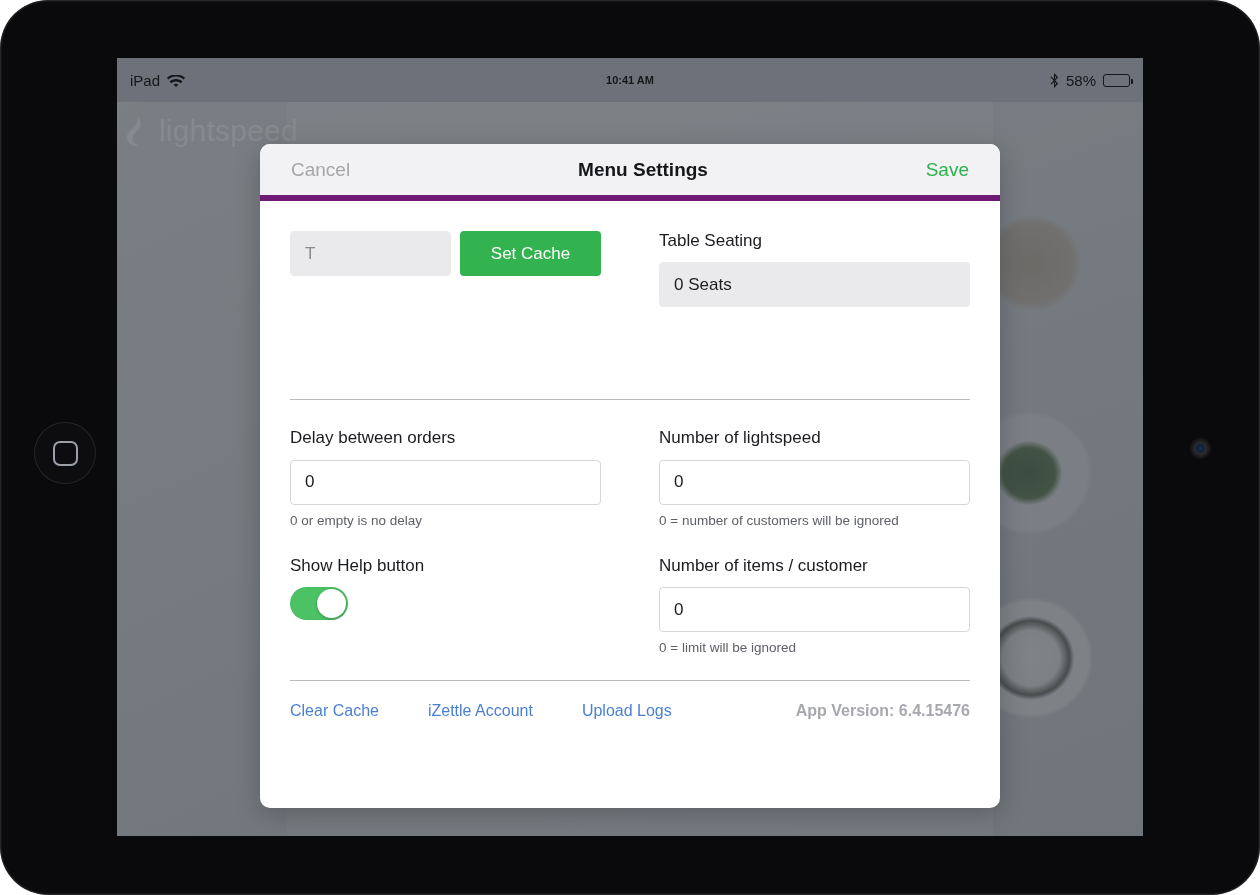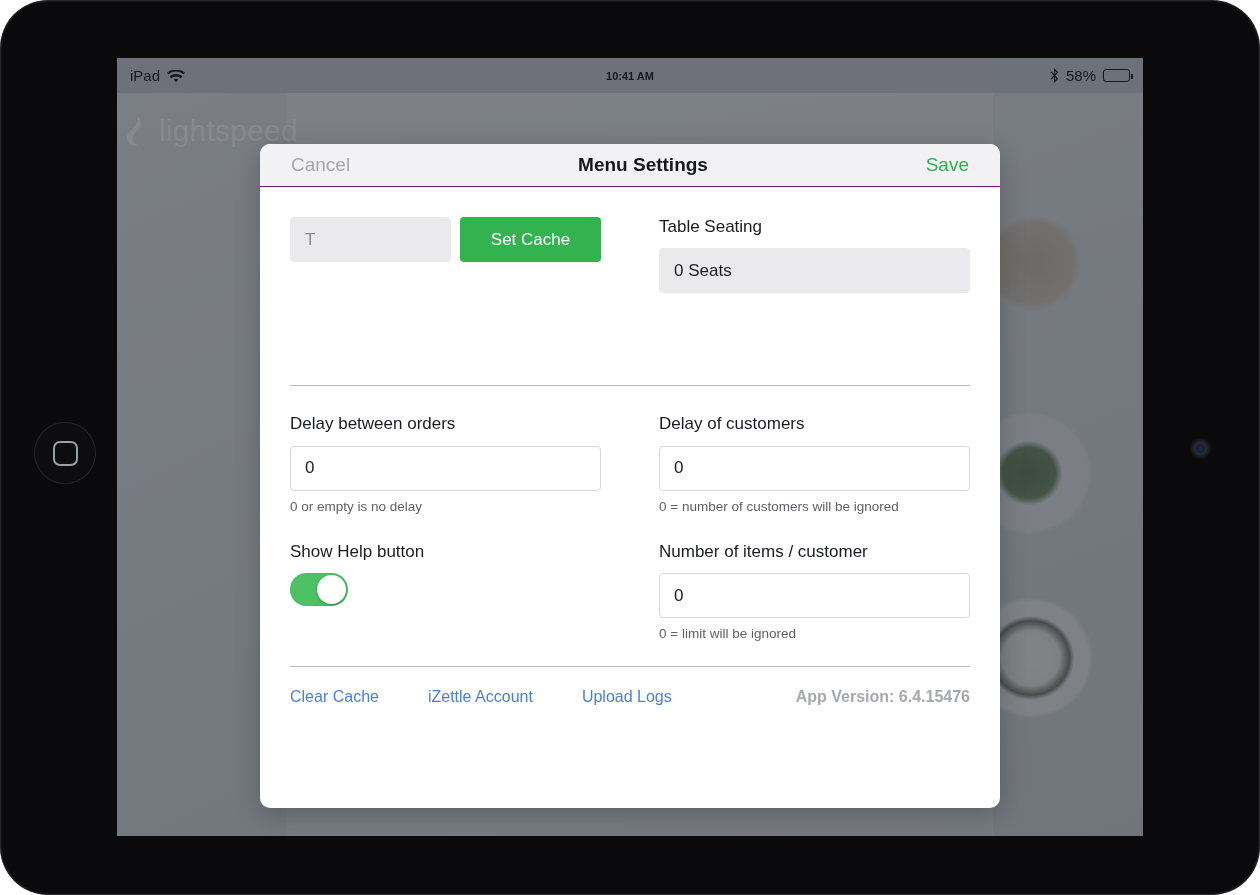--- a/index.html
+++ b/index.html
@@ -120,21 +120,21 @@
 
   
   .dim {
     position: absolute; inset: 0;
     background: rgba(62,66,74,.62);
   }
 
   
   .statusbar {
     position: absolute;
-    left: 0; right: 0; top: 0; height: 35px;
+    left: 0; right: 0; top: 0; height: 44px;
     background: rgba(108,112,120,.92);
     color: #15171a;
     font-size: 15px;
     display: flex; align-items: center;
     padding: 0 13px;
   }
   .sb-left { display: flex; align-items: center; gap: 7px; }
   .sb-center {
     position: absolute; left: 0; right: 0;
     text-align: center;
@@ -172,23 +172,23 @@
     position: absolute;
     left: 143px; top: 86px;
     width: 740px; height: 664px;
     background: #ffffff;
     border-radius: 10px;
     overflow: hidden;
     box-shadow: 0 6px 26px rgba(0,0,0,.22);
   }
   .modal-header {
     position: relative;
-    height: 43px;
+    height: 57px;
     background: #f2f2f4;
-    border-bottom: 1px solid #701a75;
+    border-bottom: 6px solid #701a75;
     display: flex; align-items: center;
     padding: 0 31px;
     justify-content: flex-end;
   }
   .modal-header .cancel {
     font-size: 19px;
     color: #a6a7ab;
     cursor: default;
   }
   .modal-header .title {
@@ -387,21 +387,21 @@
 
         <div class="divider div-1"></div>
 
         <div class="grid2">
           <div class="col">
             <div class="field-label">Delay between orders</div>
             <div class="input outline">0</div>
             <div class="hint">0 or empty is no delay</div>
           </div>
           <div class="col">
-            <div class="field-label">Delay of customers</div>
+            <div class="field-label">Number of lightspeed</div>
             <div class="input outline">0</div>
             <div class="hint">0 = number of customers will be ignored</div>
           </div>
         </div>
 
         <div class="block-sp"></div>
 
         <div class="grid2">
           <div class="col">
             <div class="field-label">Show Help button</div>

